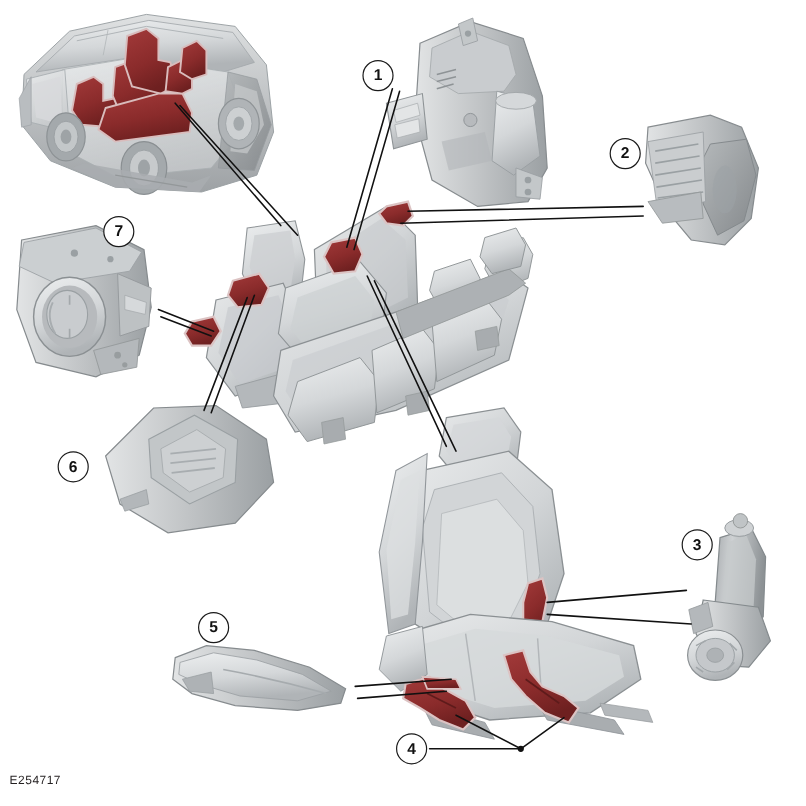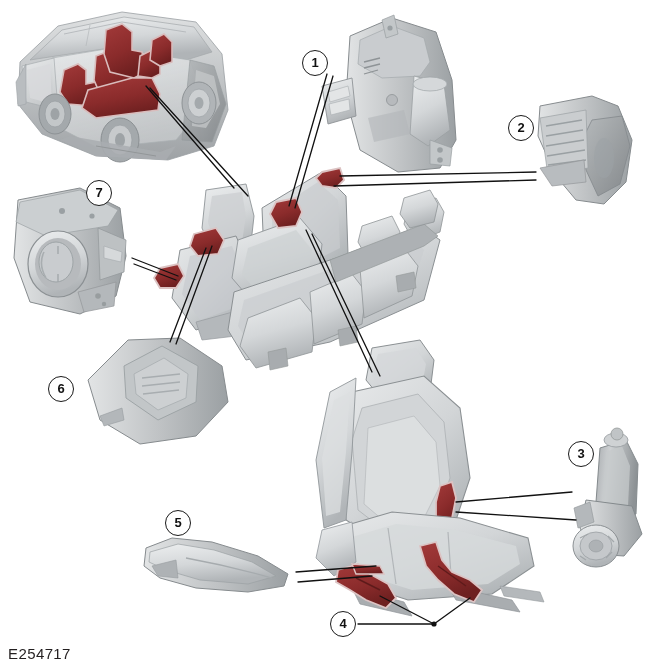--- a/index.html
+++ b/index.html
@@ -18,21 +18,21 @@
     overflow: hidden;
   }
   #artboard {
     position: absolute;
     inset: 0;
   }
   .figure-id {
     position: absolute;
     left: 8px;
     top: 645px;
-    font-size: 15px;
+    font-size: 10px;
     letter-spacing: 0.4px;
     color: #231f20;
     font-family: "Liberation Sans", sans-serif;
     white-space: nowrap;
   }
   .callout {
     position: absolute;
     width: 26px;
     height: 26px;
     margin-left: -13px;

